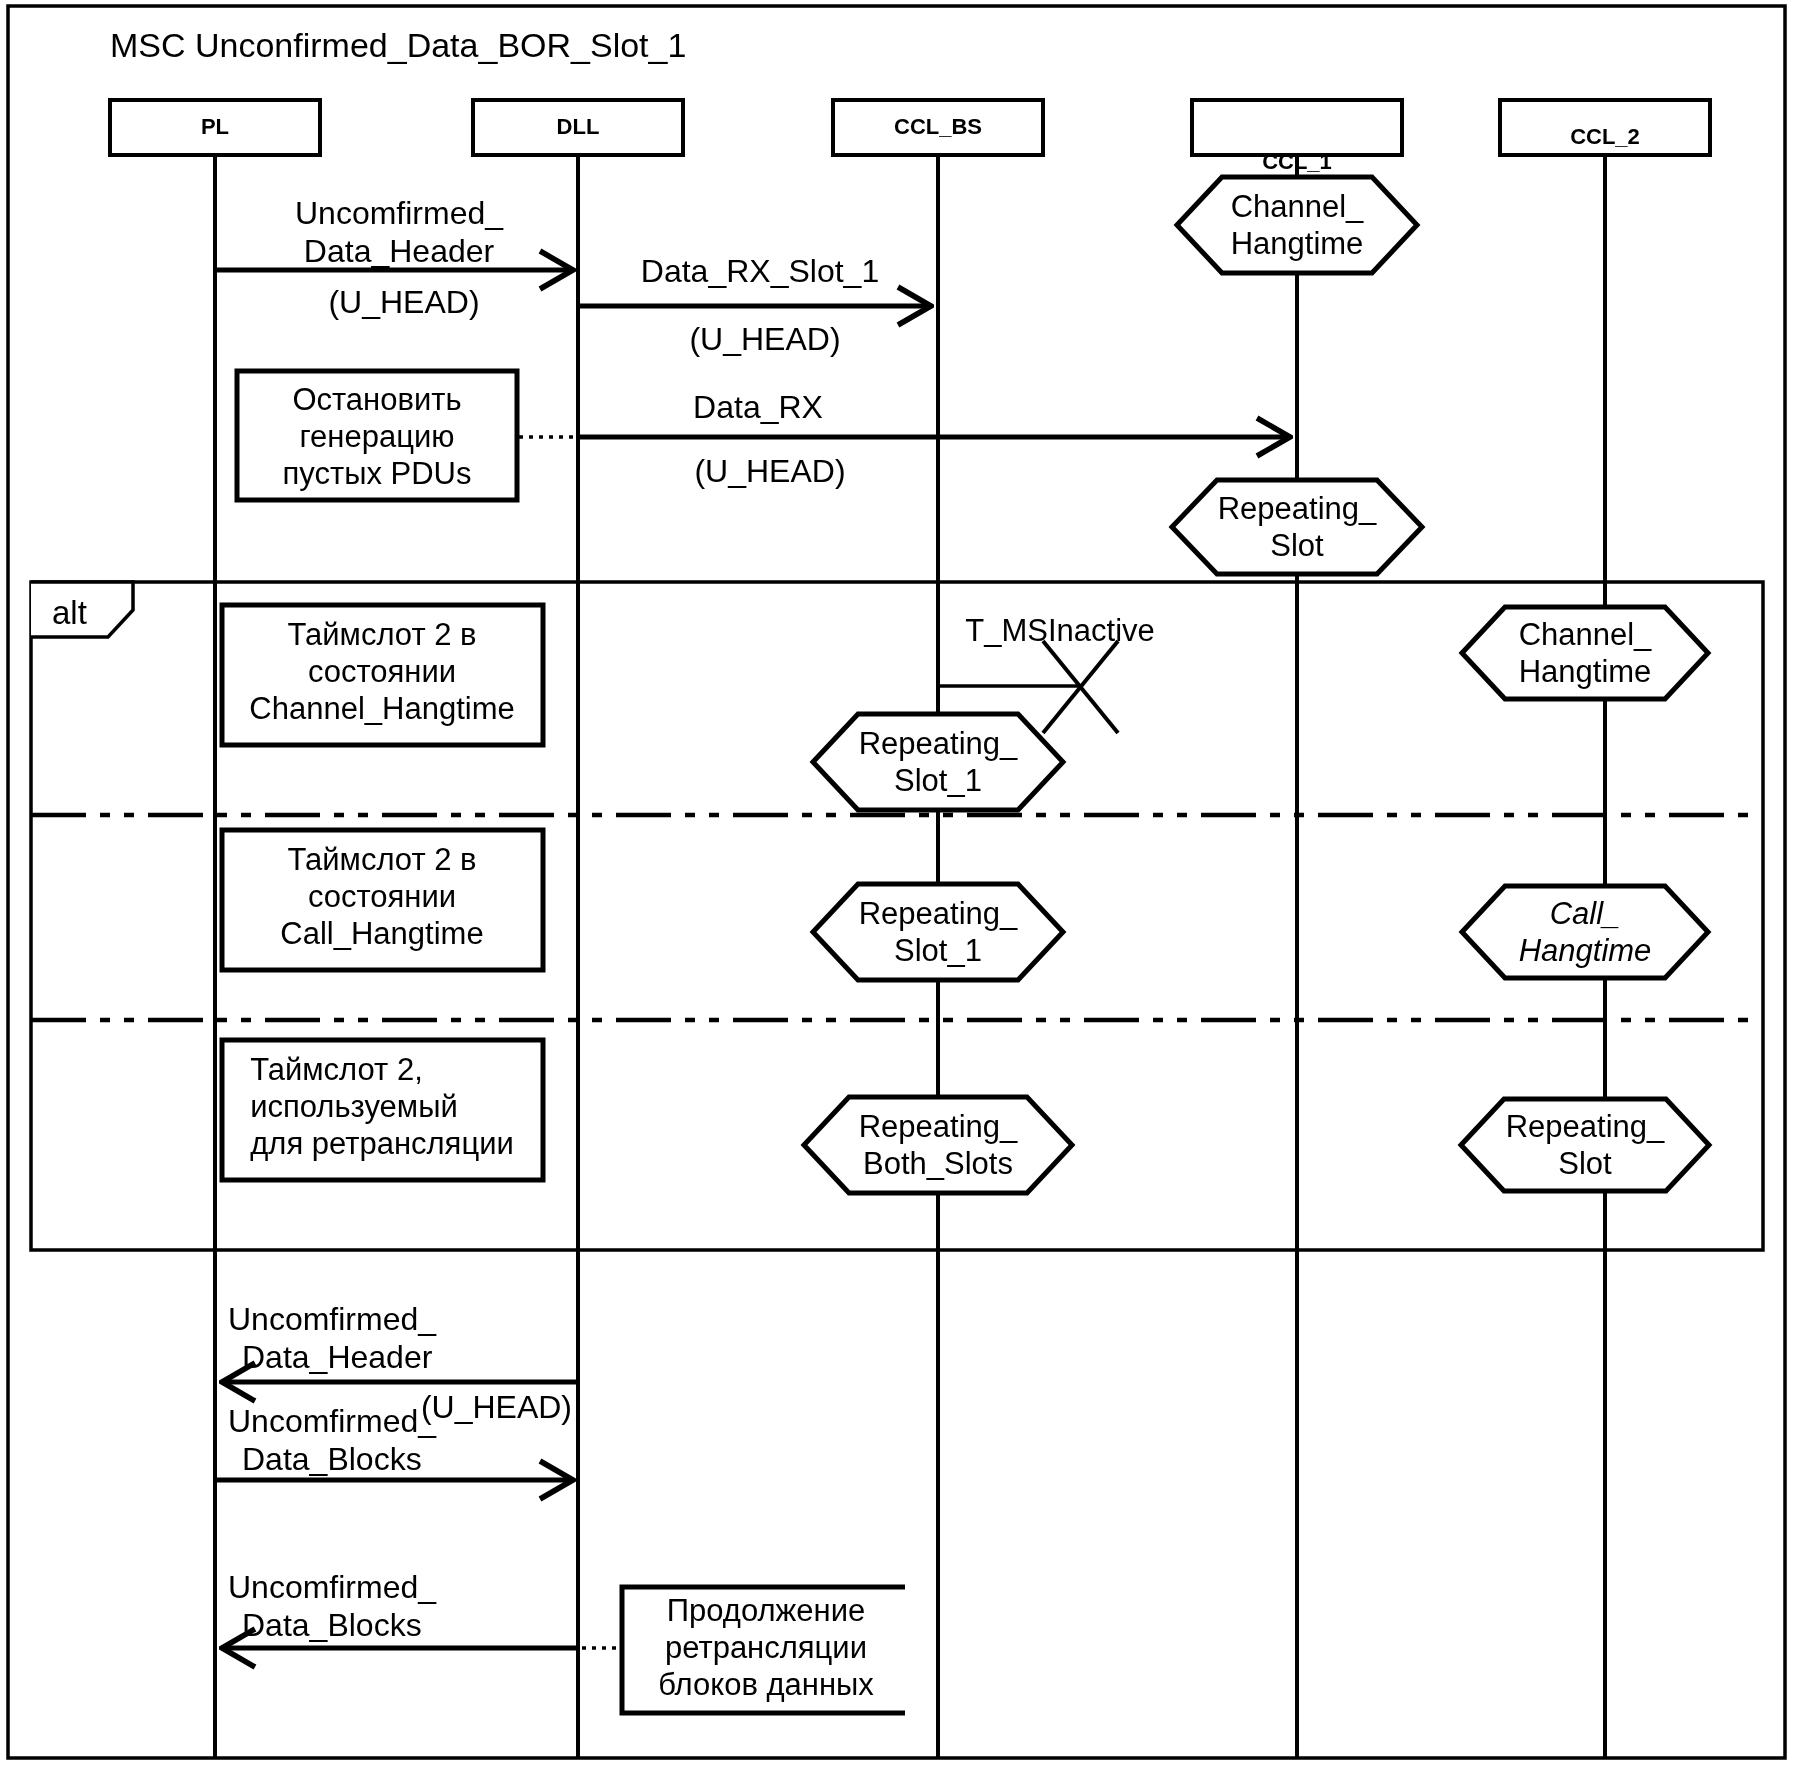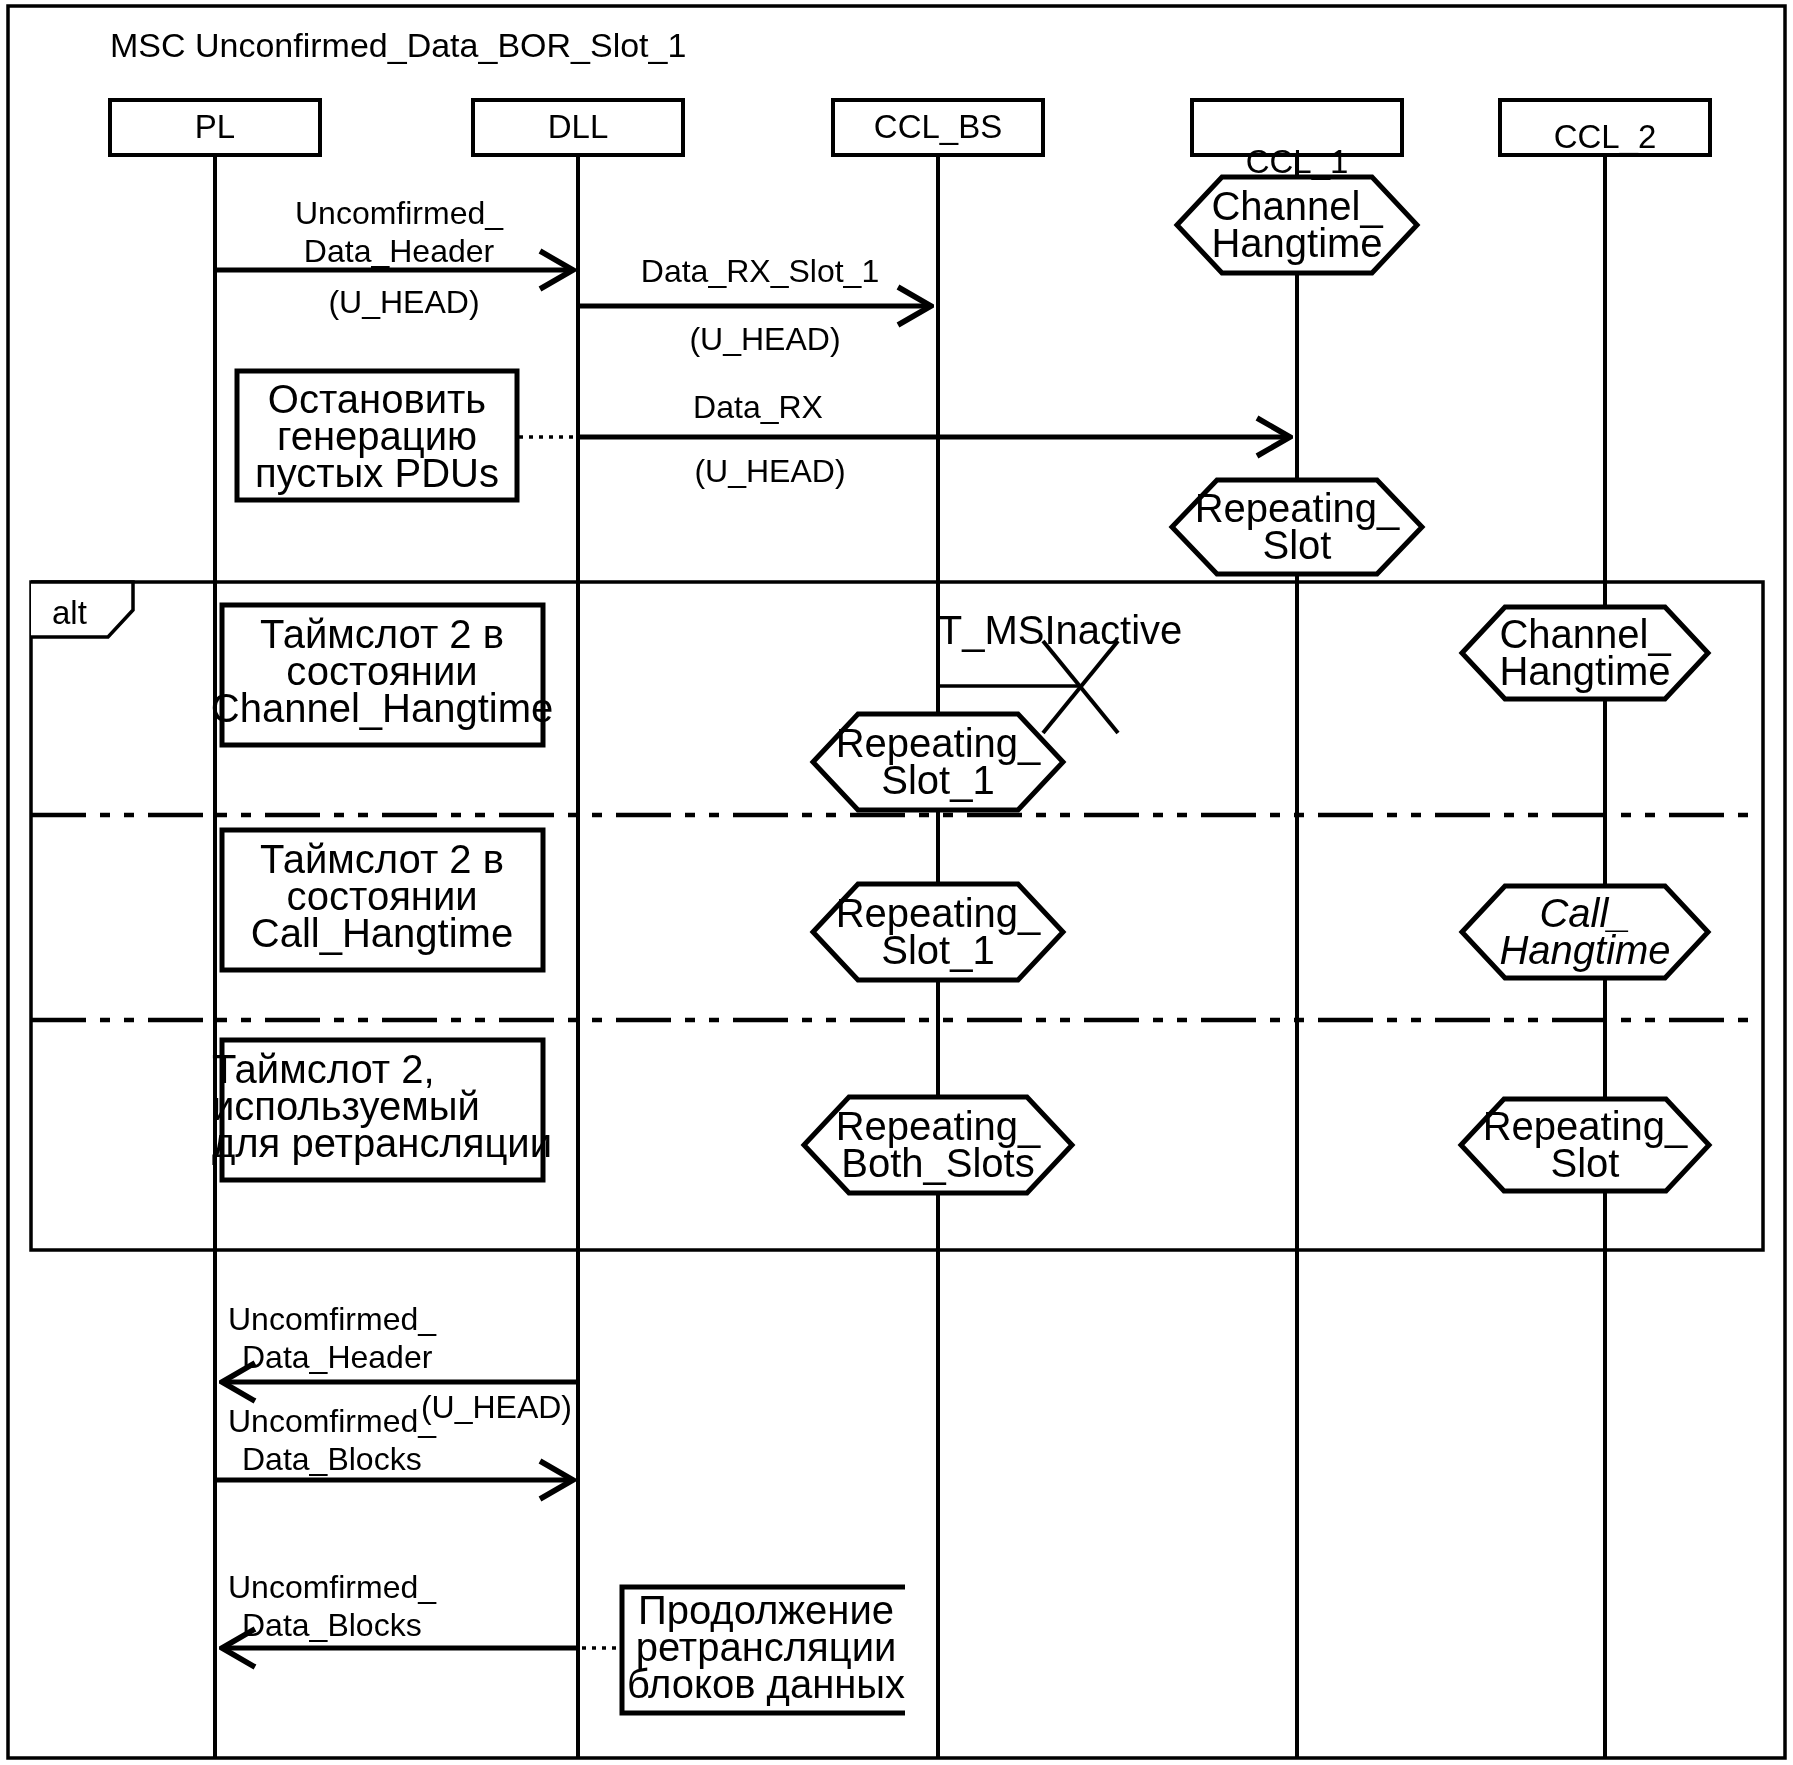--- a/index.html
+++ b/index.html
@@ -1,23 +1,23 @@
 <!DOCTYPE html>
 <html><head>
 <meta charset="utf-8">
 <style>
   html,body{margin:0;padding:0;background:#ffffff;}
   body{width:1793px;height:1765px;position:relative;font-family:"Liberation Sans", sans-serif;color:#000;}
   .stage{position:absolute;left:0;top:0;width:1793px;height:1394px;}
   svg.lines{position:absolute;left:0;top:0;}
   .txt{position:absolute;white-space:nowrap;font-size:32px;line-height:38px;}
   .c{transform:translateX(-50%);text-align:center;}
-  .small{font-size:40px;line-height:37px;}
+  .small{font-size:31px;line-height:37px;}
   .title{font-size:34px;}
-  .lifelabel{font-size:33px;transform:translateX(-50%);}
+  .lifelabel{font-size:22px;transform:translateX(-50%);font-weight:bold;}
   .stack div{white-space:nowrap;}
   .indent{padding-left:14px;}
   .rightal{text-align:right;}
 </style>
 </head>
 <body>
 
 <div class="stage">
 
 <svg class="lines" width="1793" height="1765" viewBox="0 0 1793 1765">

